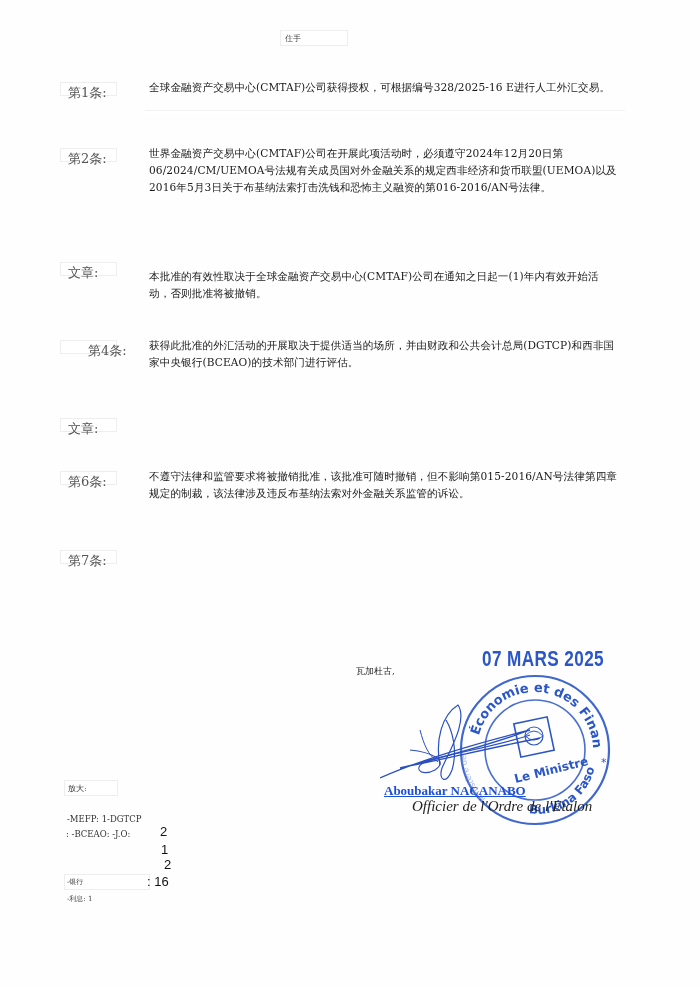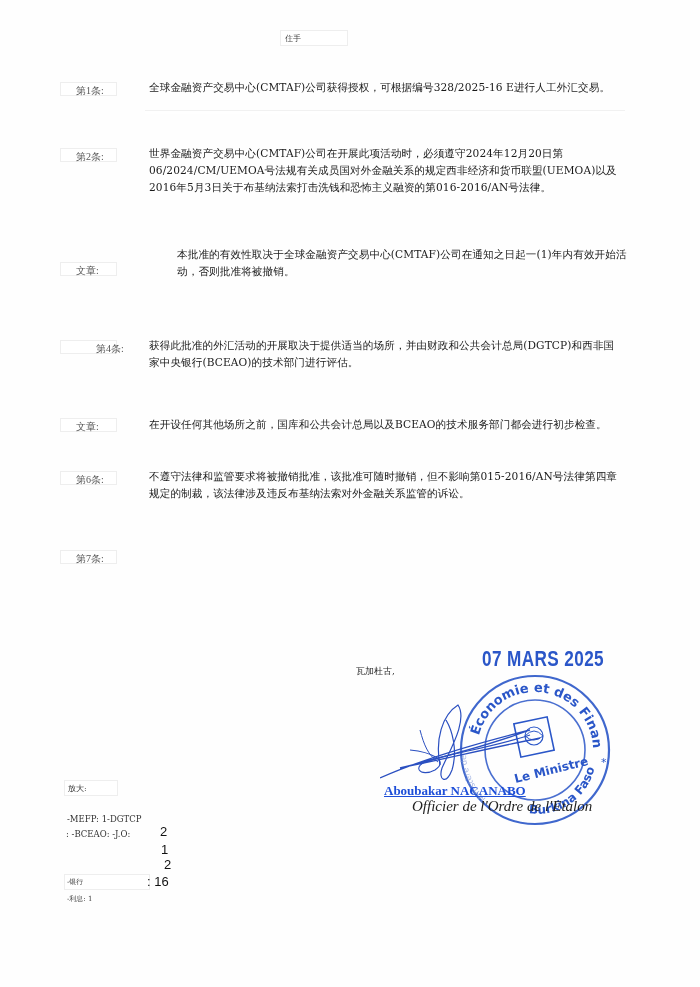--- a/index.html
+++ b/index.html
@@ -29,24 +29,23 @@
     }
     .header-label {
       position: absolute;
       left: 285px;
       top: 33px;
       font-size: 8px;
       color: #444;
     }
     .art-label {
       position: absolute;
-      left: 76px;
-      font-size: 10px;
+      left: 68px;
+      font-size: 13px;
       color: #555;
-      font-family: Liberation Serif, serif;
     }
     .art-text {
       position: absolute;
       left: 149px;
       width: 470px;
       font-size: 10.6px;
       line-height: 17px;
       color: #1a1a1a;
       letter-spacing: 0.1px;
     }
@@ -149,27 +148,26 @@
 
   <div class="header-label">住手</div>
 
   <div class="art-label" style="top:84px;">第1条:</div>
   <div class="art-text" style="top:79px;">全球金融资产交易中心(CMTAF)公司获得授权，可根据编号328/2025-16 E进行人工外汇交易。</div>
 
   <div class="art-label" style="top:150px;">第2条:</div>
   <div class="art-text" style="top:145px;">世界金融资产交易中心(CMTAF)公司在开展此项活动时，必须遵守2024年12月20日第06/2024/CM/UEMOA号法规有关成员国对外金融关系的规定西非经济和货币联盟(UEMOA)以及2016年5月3日关于布基纳法索打击洗钱和恐怖主义融资的第016-2016/AN号法律。</div>
 
   <div class="art-label" style="top:264px;">文章:</div>
-  <div class="art-text" style="top:246px;margin-left:28px;">本批准的有效性取决于全球金融资产交易中心(CMTAF)公司在通知之日起一(1)年内有效开始活动，否则批准将被撤销。</div>
+  <div class="art-text" style="top:268px;">本批准的有效性取决于全球金融资产交易中心(CMTAF)公司在通知之日起一(1)年内有效开始活动，否则批准将被撤销。</div>
 
   <div class="art-label" style="top:342px;margin-left:20px;">第4条:</div>
   <div class="art-text" style="top:337px;">获得此批准的外汇活动的开展取决于提供适当的场所，并由财政和公共会计总局(DGTCP)和西非国家中央银行(BCEAO)的技术部门进行评估。</div>
 
   <div class="art-label" style="top:420px;">文章:</div>
-  <div class="art-text" style="top:416px;">在开设任何其他场所之前，国库和公共会计总局以及BCEAO的技术服务部门都会进行初步检查。</div>
 
   <div class="art-label" style="top:473px;">第6条:</div>
   <div class="art-text" style="top:468px;">不遵守法律和监管要求将被撤销批准，该批准可随时撤销，但不影响第015-2016/AN号法律第四章规定的制裁，该法律涉及违反布基纳法索对外金融关系监管的诉讼。</div>
 
   <div class="art-label" style="top:552px;">第7条:</div>
 
   <div class="closing">瓦加杜古,</div>
 
   <div class="stamp-date">07 MARS 2025</div>
 

